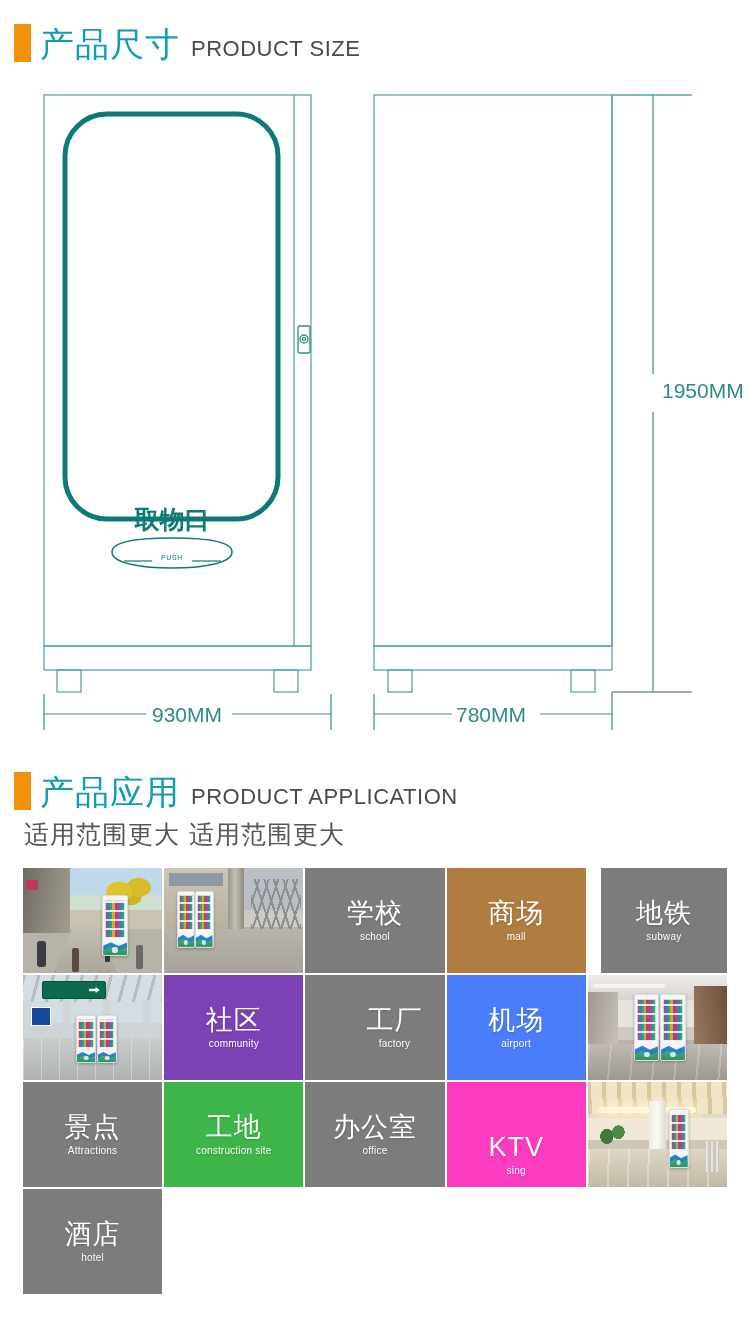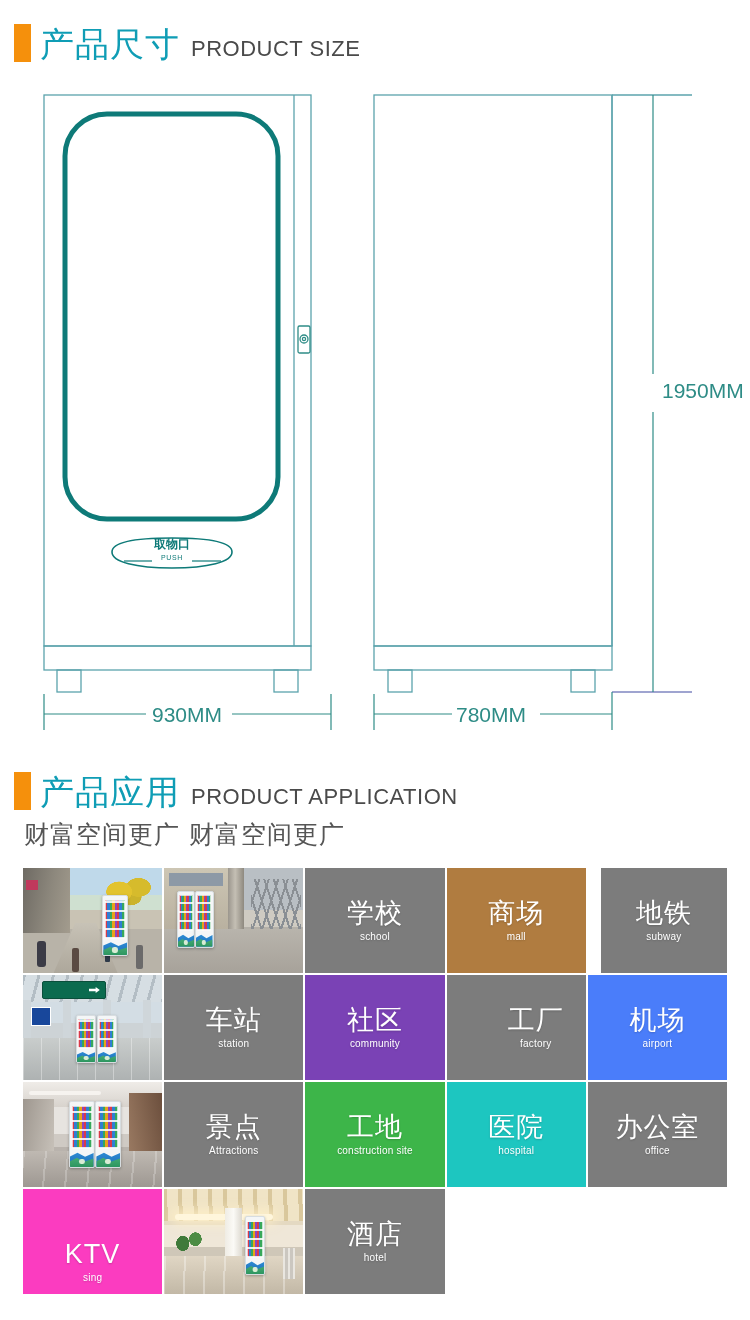--- a/index.html
+++ b/index.html
@@ -206,34 +206,34 @@
 
   <g stroke="#2E8C86" stroke-width="1.2" fill="none">
     <line x1="374" y1="608" x2="374" y2="644"></line>
     <line x1="612" y1="606" x2="612" y2="644"></line>
     <line x1="374" y1="628" x2="452" y2="628"></line>
     <line x1="540" y1="628" x2="612" y2="628"></line>
   </g>
   <text x="456" y="636" font-family="Liberation Sans, sans-serif" font-size="21" fill="#2E8C86">780MM</text>
 </svg>
 
-  <div style="position:absolute;left:132px;top:448px;width:80px;text-align:center;
-              font-family:'DejaVu Sans',sans-serif;font-size:12px;font-weight:700;
+  <div style="position:absolute;left:132px;top:424px;width:80px;text-align:center;
+              font-family:'DejaVu Sans',sans-serif;font-size:25px;font-weight:700;
               color:#0E7A78;line-height:20px;">取物口</div>
   <div style="position:absolute;left:132px;top:468px;width:80px;text-align:center;
               font-family:'Liberation Sans',sans-serif;font-size:7px;letter-spacing:.6px;
               color:#0E7A78;">PUSH</div>
 </div>
 
 <div class="sec-head" id="head-app">
   <div class="sec-bar"></div>
   <div class="sec-cn">产品应用</div>
   <div class="sec-en">PRODUCT APPLICATION</div>
 </div>
-<div id="app-sub">财富空间更广  财富空间更广</div>
+<div id="app-sub">适用范围更大  适用范围更大</div>
 
 <div id="tile-grid">
     <div class="tile photo">
       <div class="scene s-street">
         <div class="bldgL"></div>
         <div class="trees"></div>
            <div class="path"></div>
         <div class="ppl"></div>
            <div class="vm" style="left:57%;top:26%;width:17%;height:56%">
              <div class="glass"></div>
@@ -284,24 +284,20 @@
           <div class="wave"></div>
           <div class="dot"></div>
         </div>
            <div class="vm" style="left:53%;top:38%;width:13%;height:44%">
              <div class="glass"></div>
           <div class="wave"></div>
           <div class="dot"></div>
         </div>
       </div>
     </div>
-    <div class="tile" style="background: rgb(124, 124, 124);">
-      <div class="cn">车站</div>
-      <div class="en">station</div>
-    </div>
     <div class="tile" style="background: rgb(122, 66, 181);">
       <div class="cn">社区</div>
       <div class="en">community</div>
     </div>
     <div class="tile" style="background: rgb(124, 124, 124); padding-left: 39px;">
       <div class="cn">工厂</div>
       <div class="en">factory</div>
     </div>
     <div class="tile" style="background: rgb(74, 125, 250);">
       <div class="cn">机场</div>
@@ -325,24 +321,20 @@
         </div>
       </div>
     </div>
     <div class="tile" style="background: rgb(124, 124, 124);">
       <div class="cn">景点</div>
       <div class="en">Attractions</div>
     </div>
     <div class="tile" style="background: rgb(61, 181, 73);">
       <div class="cn">工地</div>
       <div class="en">construction site</div>
-    </div>
-    <div class="tile" style="background: rgb(29, 198, 192);">
-      <div class="cn">医院</div>
-      <div class="en">hospital</div>
     </div>
     <div class="tile" style="background: rgb(124, 124, 124);">
       <div class="cn">办公室</div>
       <div class="en">office</div>
     </div>
     <div class="tile" style="background: rgb(251, 60, 192);">
       <div class="cn latin">KTV</div>
       <div class="en">sing</div>
     </div>
     <div class="tile photo">

